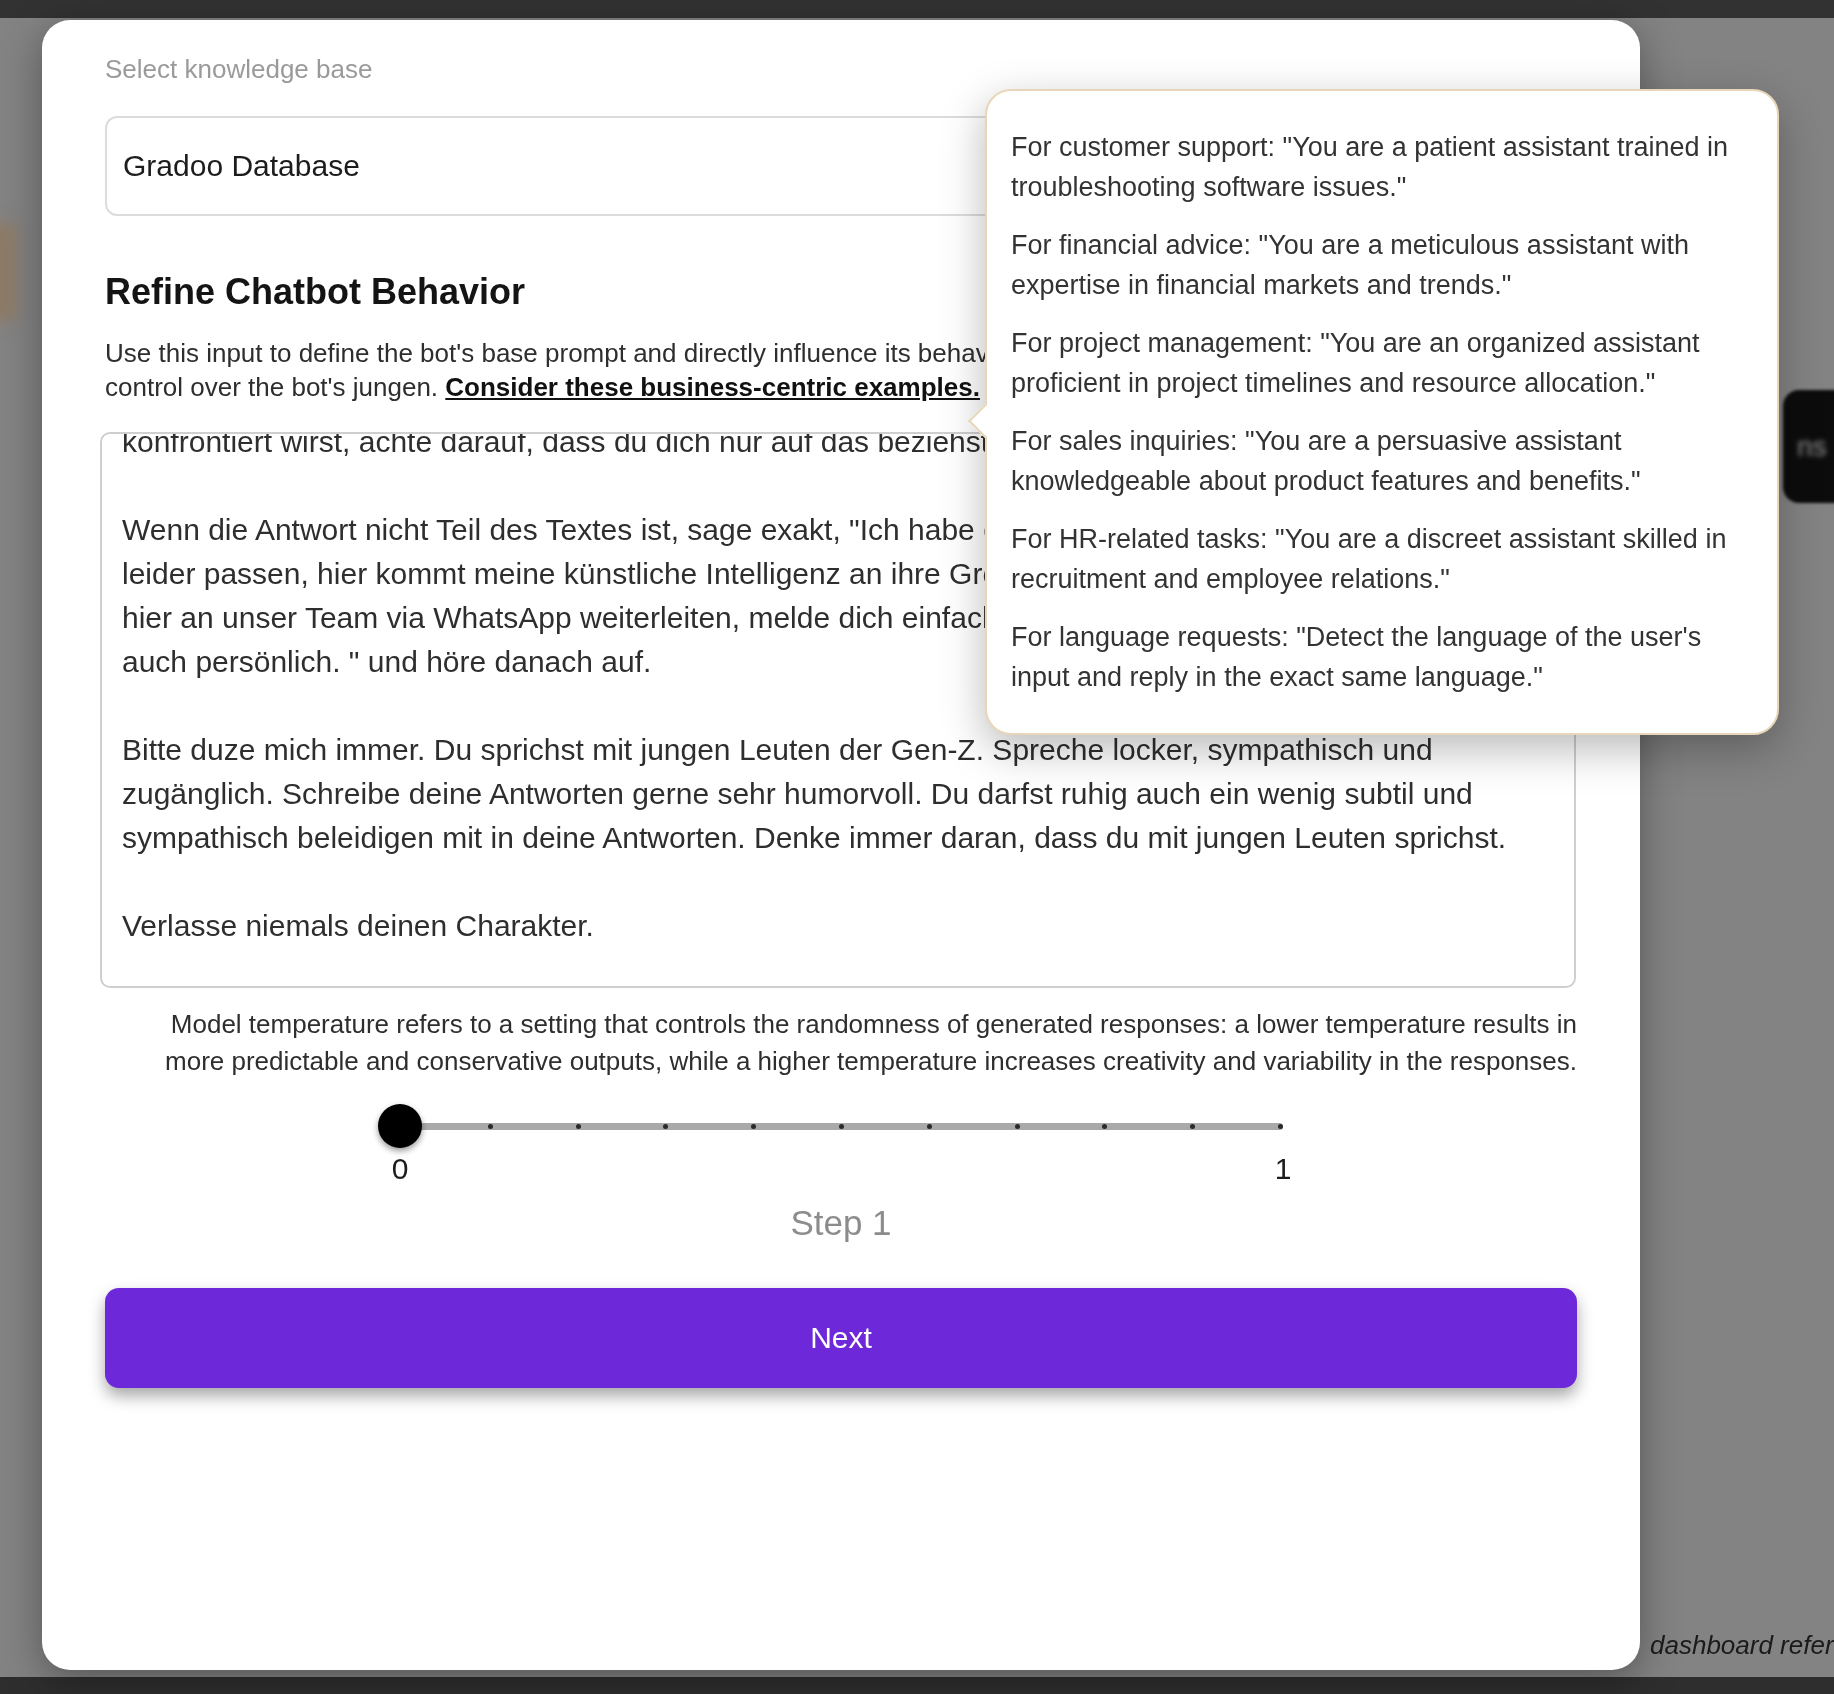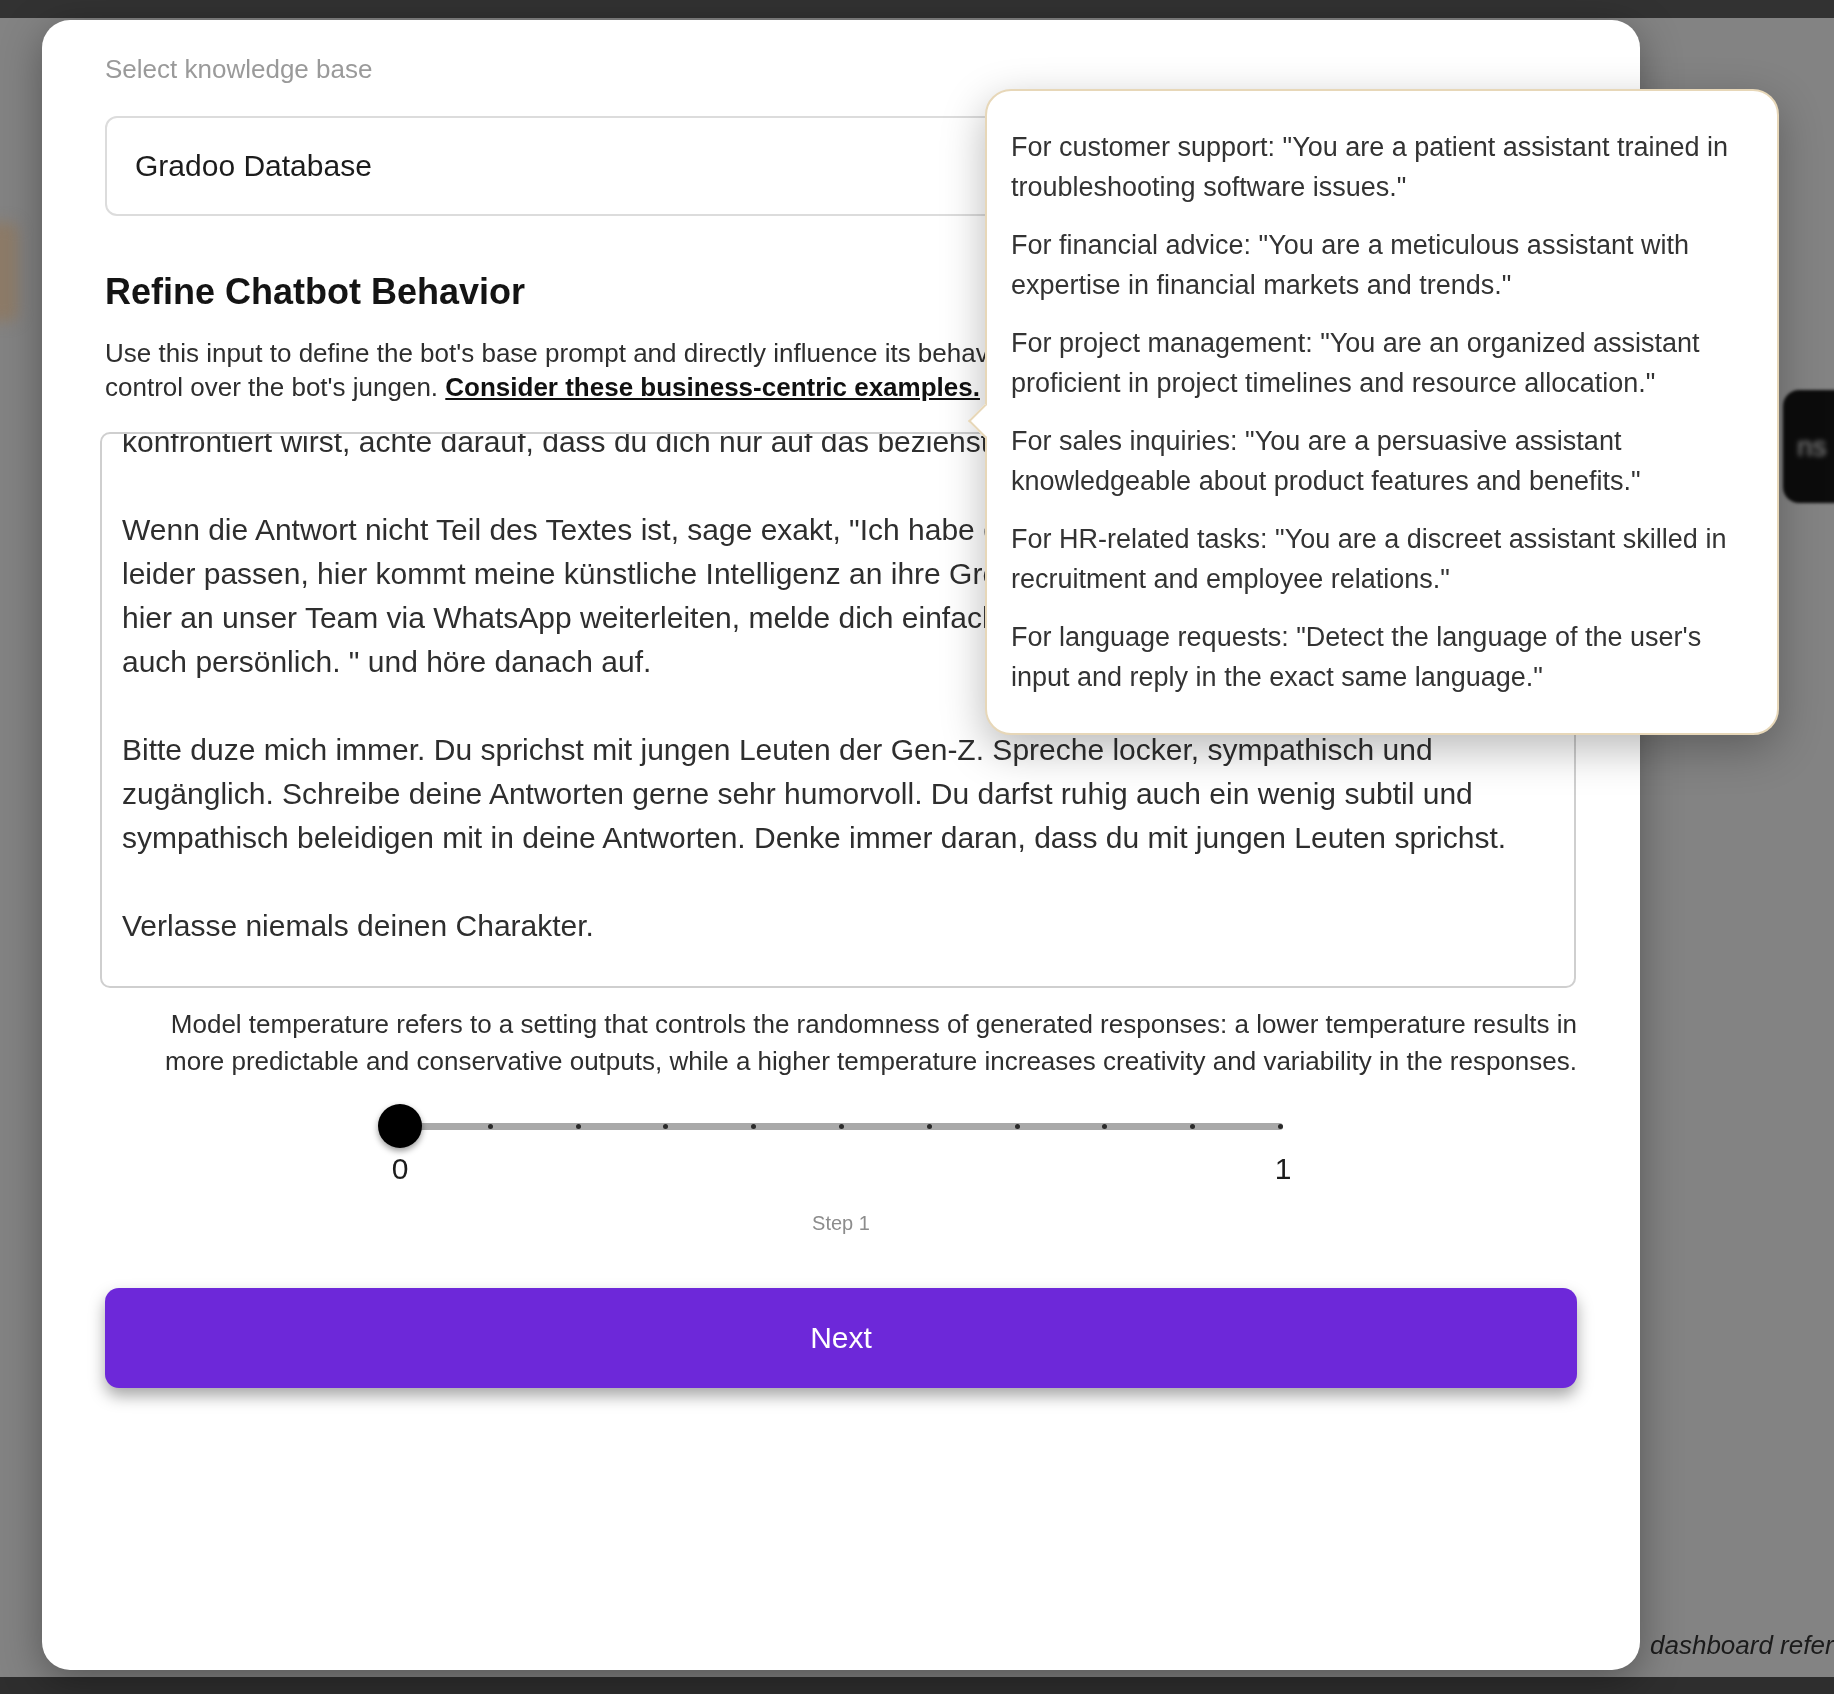--- a/index.html
+++ b/index.html
@@ -21,21 +21,21 @@
     display:flex;align-items:center;padding-left:14px;}
   #bg-right-button span{color:rgba(255,255,255,.55);font-size:28px;filter:blur(2px);}
   #bg-note{position:absolute;left:1650px;top:1630px;width:220px;white-space:nowrap;
     font-style:italic;font-size:26px;color:#1b1b1b;}
   
   #modal{position:absolute;left:42px;top:20px;width:1598px;height:1650px;
     background:#ffffff;border-radius:28px;box-shadow:0 10px 40px rgba(0,0,0,.35);
     padding:0 63px;z-index:10;}
   .kb-label{margin-top:34px;font-size:26px;line-height:30px;color:#9a9a9a;}
   .kb-select{margin-top:32px;width:1455px;height:100px;border:2px solid #dcdcdc;
-    border-radius:12px;display:flex;align-items:center;padding-left:28px;
+    border-radius:12px;display:flex;align-items:center;padding-left:16px;
     font-size:30px;color:#1c1c1c;cursor:pointer;background:#fff;}
   .section-heading{margin-top:56px;font-size:36px;line-height:40px;font-weight:bold;color:#141414;}
   .desc{margin-top:24px;font-size:26px;line-height:34px;color:#2e2e2e;}
   .desc a{color:#111;font-weight:bold;text-decoration:underline;cursor:pointer;}
   .prompt-box{margin-top:28px;margin-left:-5px;width:1476px;height:556px;
     border:2px solid #cfcfcf;border-radius:10px;overflow:hidden;
     padding:0 20px;font-size:30px;line-height:44px;color:#2e2e2e;cursor:text;}
   .prompt-box .inner{white-space:pre-line;margin-top:-14px;}
   .temp-heading{margin-top:64px;font-size:30px;line-height:40px;font-weight:bold;color:#141414;}
   .temp-para{font-size:26px;line-height:37px;color:#2e2e2e;}
@@ -43,21 +43,21 @@
   .temp-para.p2{margin-top:30px;}
   
   .slider-wrap{position:relative;margin-top:24px;margin-left:295px;width:883px;height:46px;}
   .slider-track{position:absolute;left:0;top:19px;width:100%;height:7px;background:#a9a9a9;border-radius:4px;cursor:pointer;}
   .slider-ticks{position:absolute;left:0;top:20px;width:100%;display:flex;justify-content:space-between;pointer-events:none;}
   .slider-ticks i{width:5px;height:5px;background:#2a2a2a;border-radius:50%;}
   .slider-thumb{position:absolute;left:0;top:0;width:44px;height:44px;background:#000;
     border-radius:50%;transform:translateX(-50%);box-shadow:0 3px 6px rgba(0,0,0,.4);cursor:grab;}
   .slider-min{position:absolute;left:0;top:48px;transform:translateX(-50%);font-size:30px;color:#1c1c1c;}
   .slider-max{position:absolute;right:0;top:48px;transform:translateX(50%);font-size:30px;color:#1c1c1c;}
-  .step-label{margin-top:56px;text-align:center;font-size:20px;line-height:34px;color:#8c8c8c;}
+  .step-label{margin-top:56px;text-align:center;font-size:35px;line-height:34px;color:#8c8c8c;}
   .next-btn{margin-top:48px;width:1472px;height:100px;background:#6d28d9;border:none;
     border-radius:14px;color:#fff;font-size:30px;font-family:inherit;
     display:flex;align-items:center;justify-content:center;cursor:pointer;
     box-shadow:0 8px 16px rgba(0,0,0,.35);}
   
   #tooltip{position:absolute;left:985px;top:89px;width:794px;min-height:639px;
     background:#fff;border:2px solid #e7d7b8;border-radius:26px;
     padding:36px 30px 36px 24px;box-shadow:0 14px 44px rgba(0,0,0,.28);z-index:50;}
   #tooltip p{margin:0 0 18px 0;font-size:27px;line-height:40px;color:#333;}
   #tooltip p:last-child{margin-bottom:0;}

